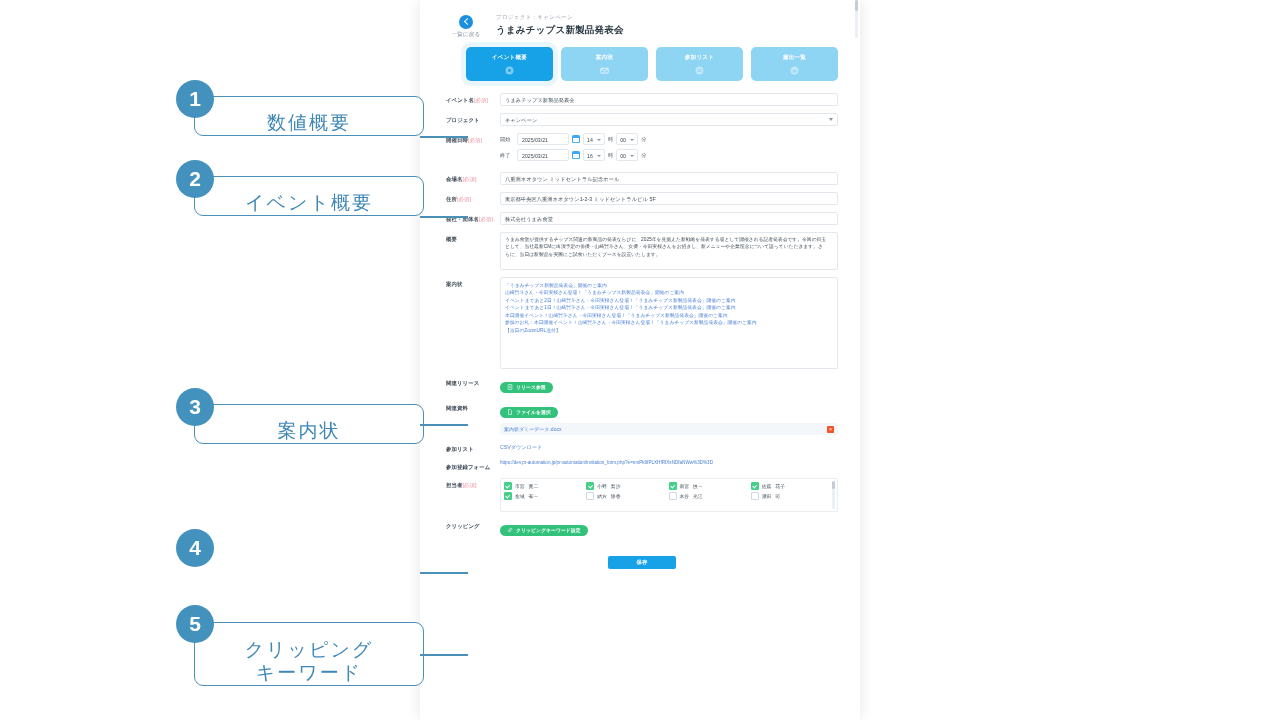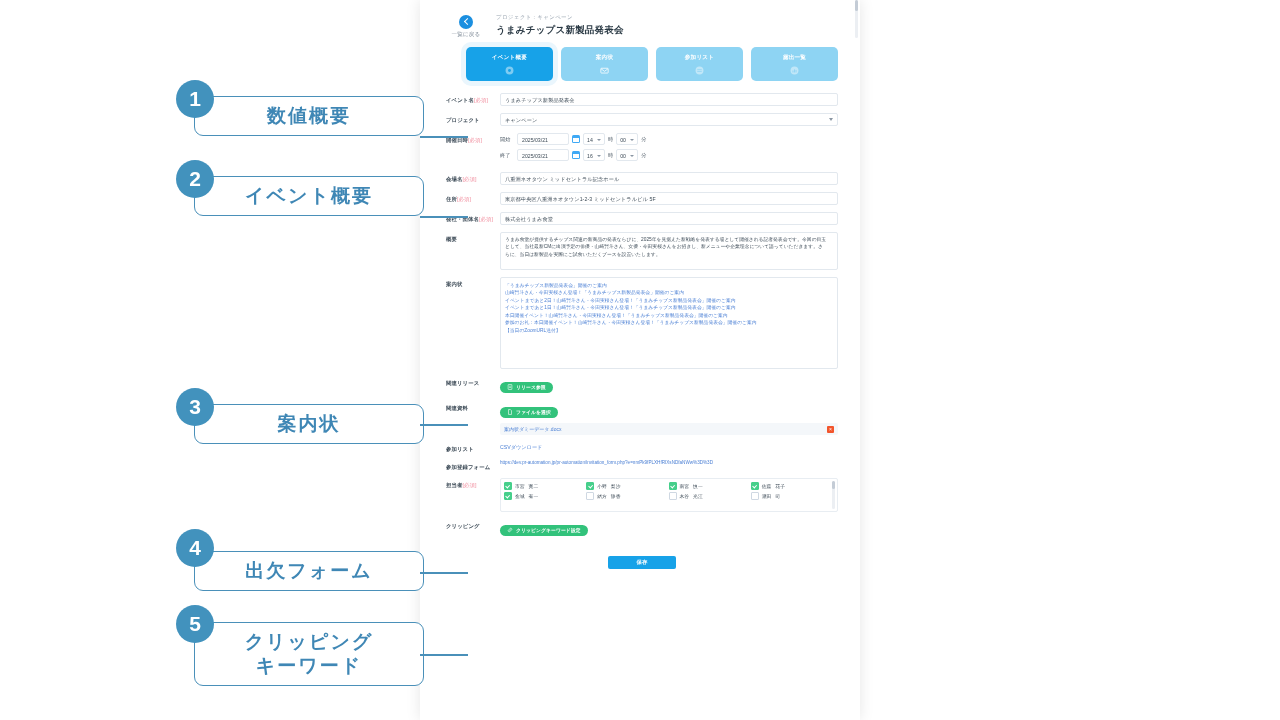--- a/index.html
+++ b/index.html
@@ -408,25 +408,25 @@
   }
 
   
   .callout {
     position: absolute;
     box-sizing: border-box;
     border: 1.6px solid #4a90b9;
     border-radius: 9px;
     background: #ffffff;
     display: flex;
-    align-items: center;
+    align-items: flex-end;
     justify-content: center;
     text-align: center;
     color: #3f87b5;
-    font-weight: bold;
+    font-weight: normal;
     letter-spacing: 2px;
     line-height: 1.25;
   }
   .badge {
     position: absolute;
     width: 38px;
     height: 38px;
     border-radius: 50%;
     background: #4292bd;
     color: #ffffff;
@@ -732,23 +732,20 @@
 
   <div class="leader" style="left:420px; top:424px; width:48px;"></div>
   <div class="callout" style="left:194px; top:404px; width:230px; height:40px; font-size:19px;">
     <span>案内状</span>
   </div>
   <div class="badge" style="left:176px; top:388px;">
     <span>3</span>
   </div>
 
   <div class="leader" style="left:420px; top:572px; width:48px;"></div>
-  <div class="callout" style="left:194px; top:551px; width:230px; height:40px; font-size:19px;">
-    <span>出欠フォーム</span>
-  </div>
   <div class="badge" style="left:176px; top:529px;">
     <span>4</span>
   </div>
 
   <div class="leader" style="left:420px; top:654px; width:48px;"></div>
   <div class="callout" style="left:194px; top:622px; width:230px; height:64px; font-size:19px; white-space:pre-line;">
     <span>クリッピング
 キーワード</span>
   </div>
   <div class="badge" style="left:176px; top:605px;">

